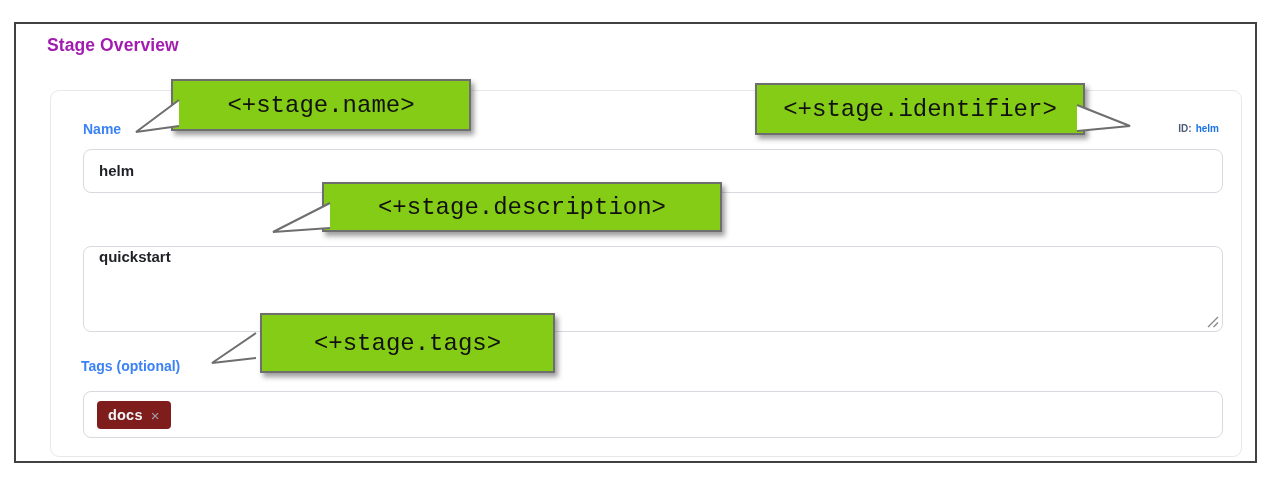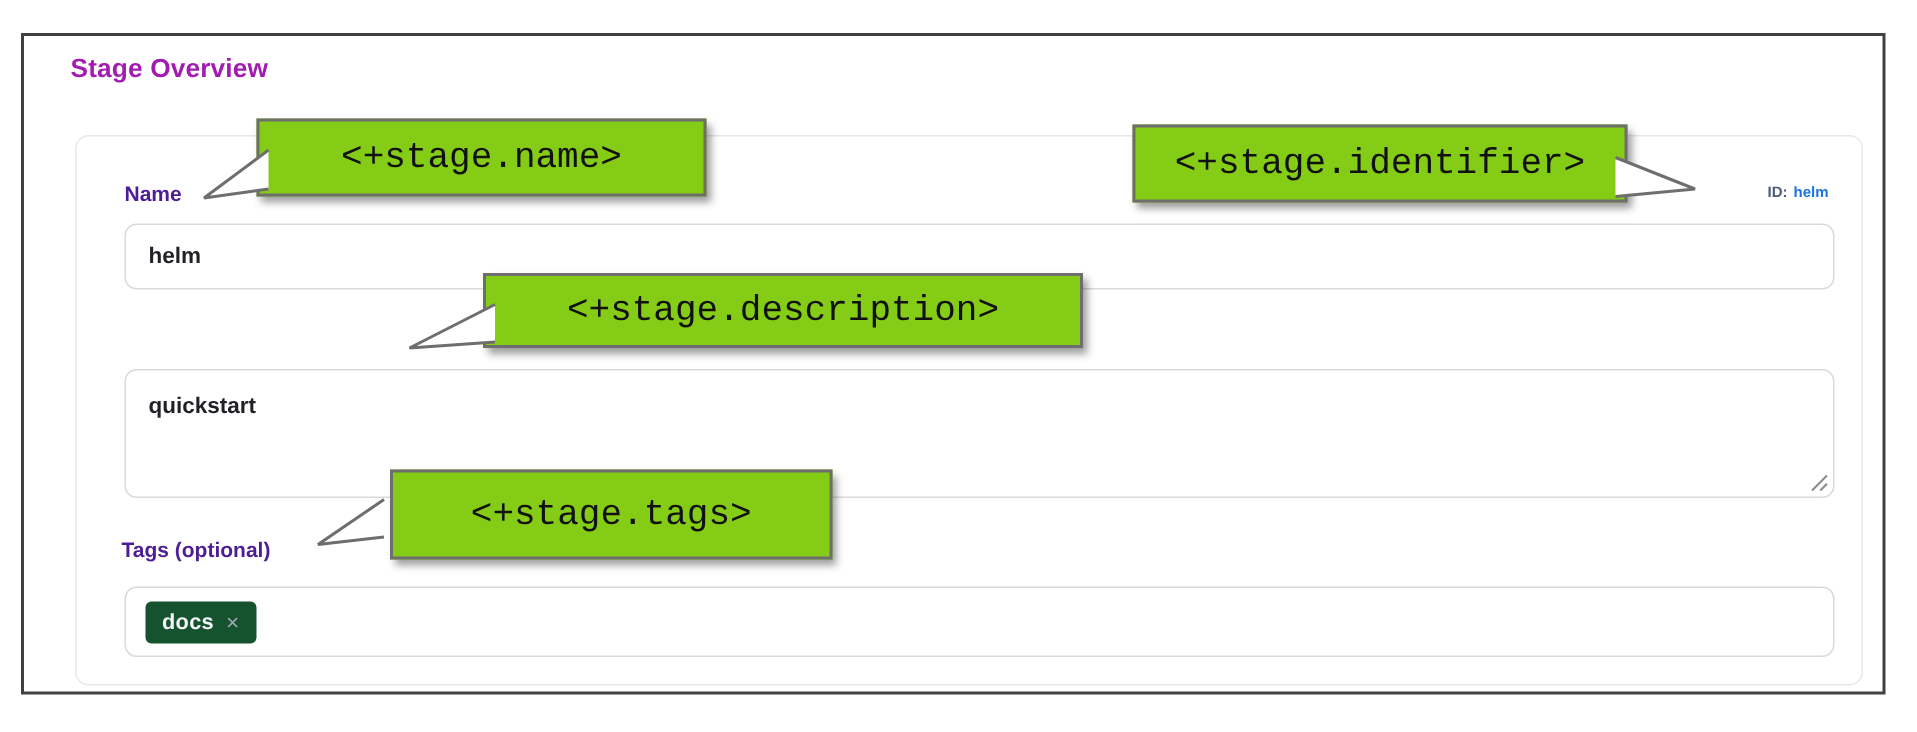--- a/index.html
+++ b/index.html
@@ -16,42 +16,42 @@
   .heading{
     position:absolute;left:31px;top:11px;margin:0;
     font-size:17.5px;font-weight:bold;color:#a21caf;letter-spacing:.1px;
   }
   
   .card{
     position:absolute;left:34px;top:66px;width:1192px;height:367px;
     border:1px solid #e7e8ec;border-radius:9px;background:#ffffff;box-sizing:border-box;
   }
   .field-label{
-    position:absolute;font-size:14px;font-weight:bold;color:#4c1d95;line-height:18px;
+    position:absolute;font-size:14px;font-weight:bold;color:#3b82f6;line-height:18px;
   }
   .name-label{left:32px;top:29px;}
   .desc-label{left:32px;top:126px;}
   .tags-label{left:30px;top:266px;}
   .id-line{
     position:absolute;right:22px;top:29px;font-size:10px;font-weight:bold;line-height:18px;
   }
   .id-prefix{color:#4d5b74;}
   .id-value{color:#1a73e8;margin-left:4px;}
   .text-input{
     position:absolute;left:32px;width:1140px;background:#ffffff;
     border:1px solid #d9dae0;border-radius:8px;box-sizing:border-box;
     font-size:15px;font-weight:bold;color:#1f2126;
   }
   .name-input{top:58px;height:44px;line-height:42px;padding:0 15px;}
-  .desc-area{top:155px;height:86px;padding:14px 15px;line-height:20px;}
+  .desc-area{top:155px;height:86px;padding:0 15px;line-height:20px;}
   .tags-input{top:300px;height:47px;}
   .resize-handle{position:absolute;right:3px;bottom:3px;}
   .chip{
     position:absolute;left:13px;top:9px;height:28px;border-radius:4px;
-    background:#14532d;color:#f4f6f8;display:flex;align-items:center;
+    background:#7f1d1d;color:#f4f6f8;display:flex;align-items:center;
     padding:0 11px;font-size:14.5px;font-weight:bold;letter-spacing:.2px;
   }
   .chip-x{color:#9aa4ae;font-weight:normal;font-size:15px;margin-left:8px;cursor:pointer;}
   
   .tails{position:absolute;left:0;top:0;z-index:7;pointer-events:none;}
   .callout{
     position:absolute;z-index:6;background:#84cc16;border:2px solid #6e6e6e;
     box-shadow:3px 4px 5px rgba(40,40,40,.45);
     font-family:"Liberation Mono",monospace;font-size:24px;color:#111111;
     display:flex;align-items:center;justify-content:center;box-sizing:border-box;

